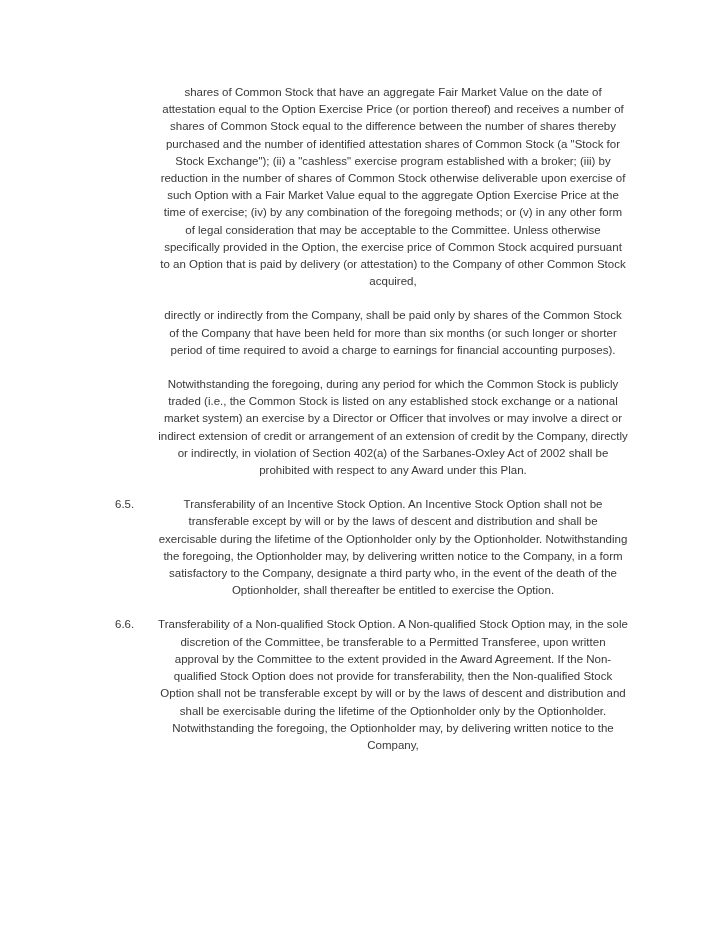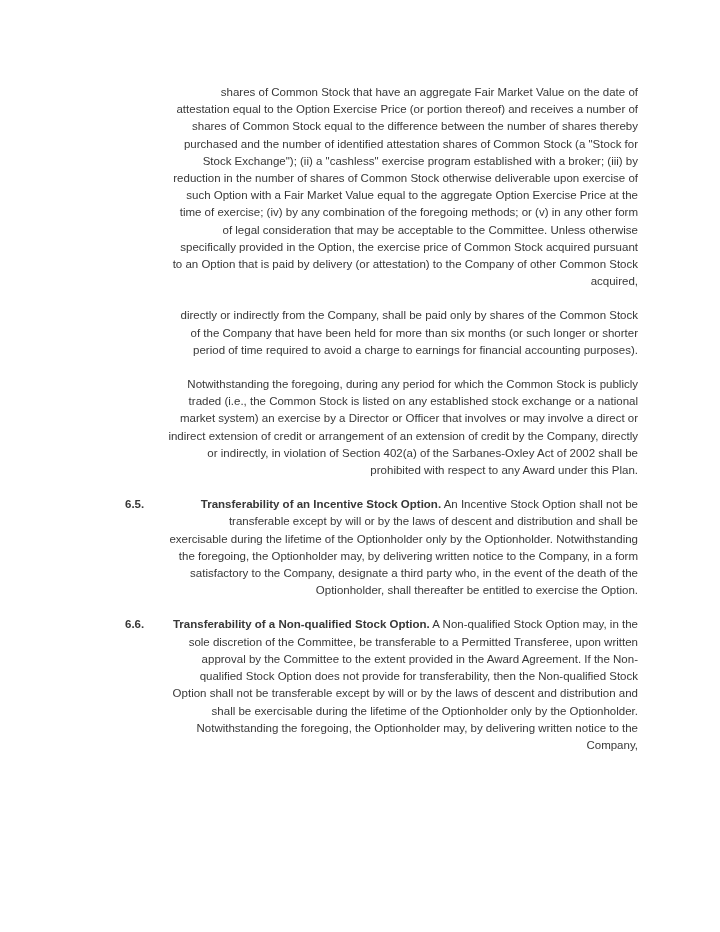--- a/index.html
+++ b/index.html
@@ -7,41 +7,41 @@
     position: relative;
     width: 720px;
     height: 932px;
     background: #ffffff;
     font-family: "Liberation Sans", sans-serif;
     color: #383838;
     overflow: hidden;
   }
   .content {
     position: absolute;
-    left: 125px;
+    left: 115px;
     top: 84px;
     width: 515px;
     font-size: 11.5px;
     line-height: 17.2px;
-    text-align: right;
+    text-align: center;
   }
   .para {
     position: relative;
     padding-left: 43px;
     width: 470px;
     margin: 0 0 17px 0;
   }
   .para:last-child { margin-bottom: 16px; }
   .num {
     position: absolute;
     left: 0;
     top: 0;
-    font-weight: 700;
+    font-weight: 400;
   }
-  .heading { font-weight: 700; }
+  .heading { font-weight: 400; }
 </style>
 </head>
 <body>
 
 <div class="page">
   <div class="content">
 
     <p class="para"><span>shares of Common Stock that have an aggregate Fair Market Value on the date of attestation equal to the Option Exercise Price (or portion thereof) and receives a number of shares of Common Stock equal to the difference between the number of shares thereby purchased and the number of identified attestation shares of Common Stock (a "Stock for Stock Exchange"); (ii) a "cashless" exercise program established with a broker; (iii) by reduction in the number of shares of Common Stock otherwise deliverable upon exercise of such Option with a Fair Market Value equal to the aggregate Option Exercise Price at the time of exercise; (iv) by any combination of the foregoing methods; or (v) in any other form of legal consideration that may be acceptable to the Committee. Unless otherwise specifically provided in the Option, the exercise price of Common Stock acquired pursuant to an Option that is paid by delivery (or attestation) to the Company of other Common Stock acquired,</span></p>
 
     <p class="para"><span>directly or indirectly from the Company, shall be paid only by shares of the Common Stock of the Company that have been held for more than six months (or such longer or shorter period of time required to avoid a charge to earnings for financial accounting purposes).</span></p>

